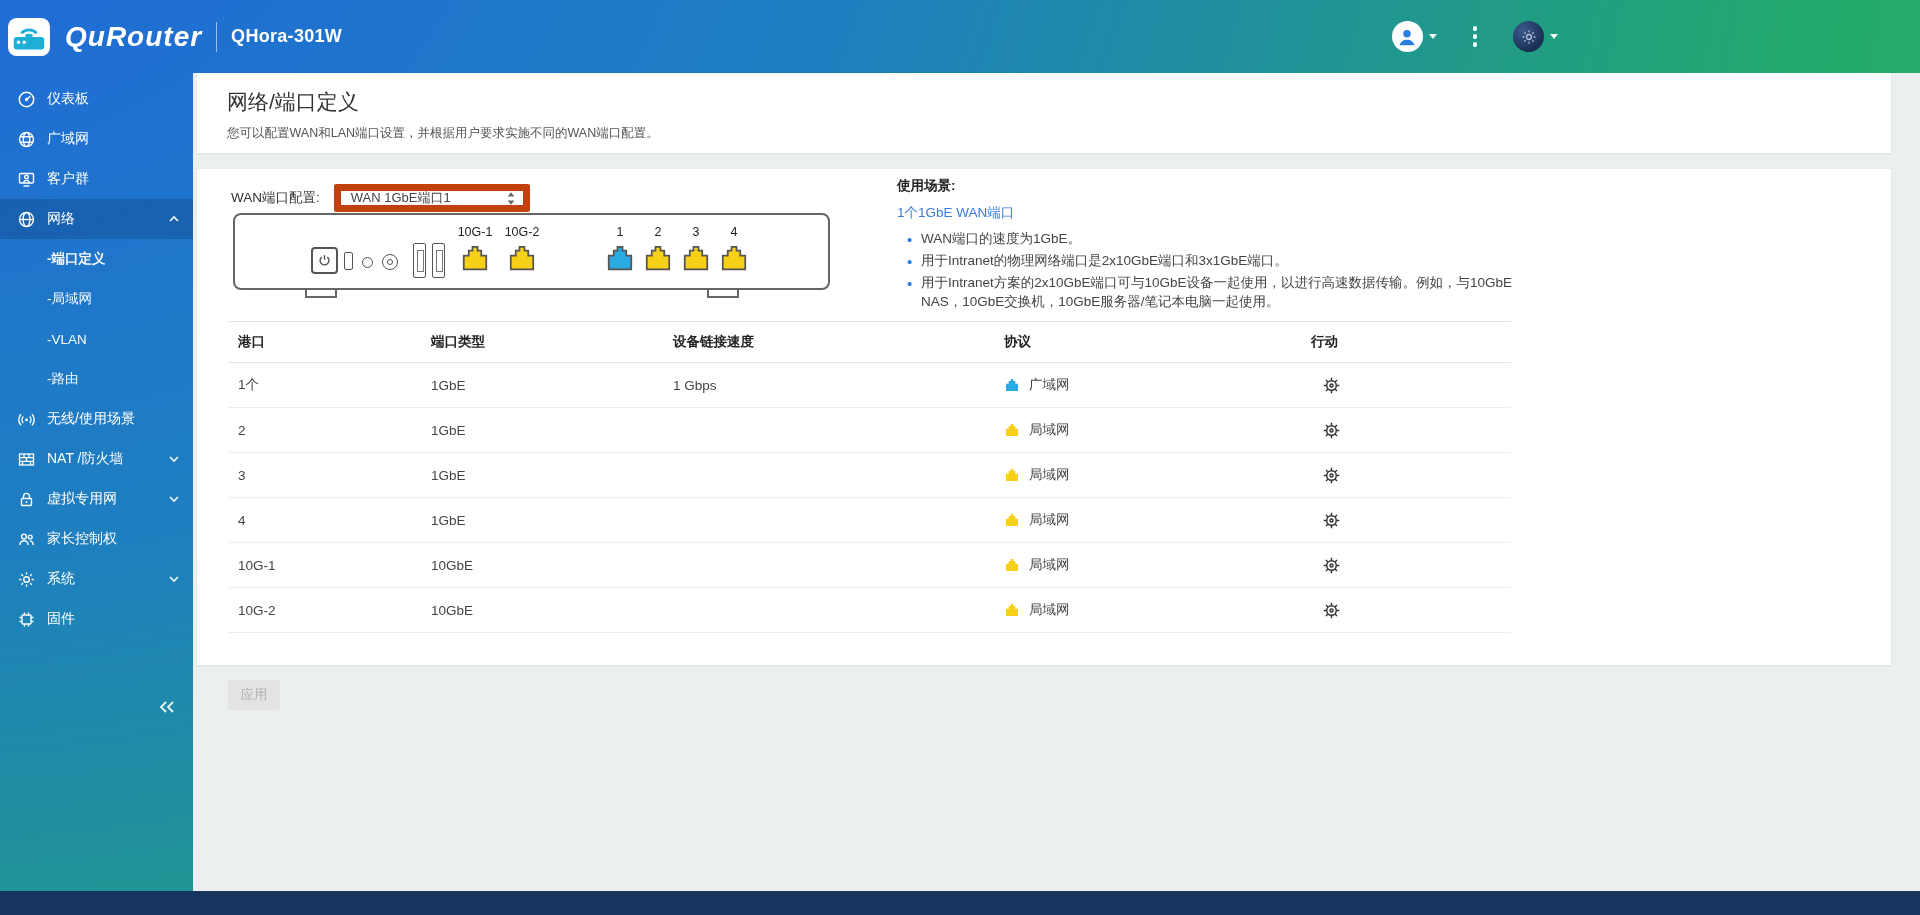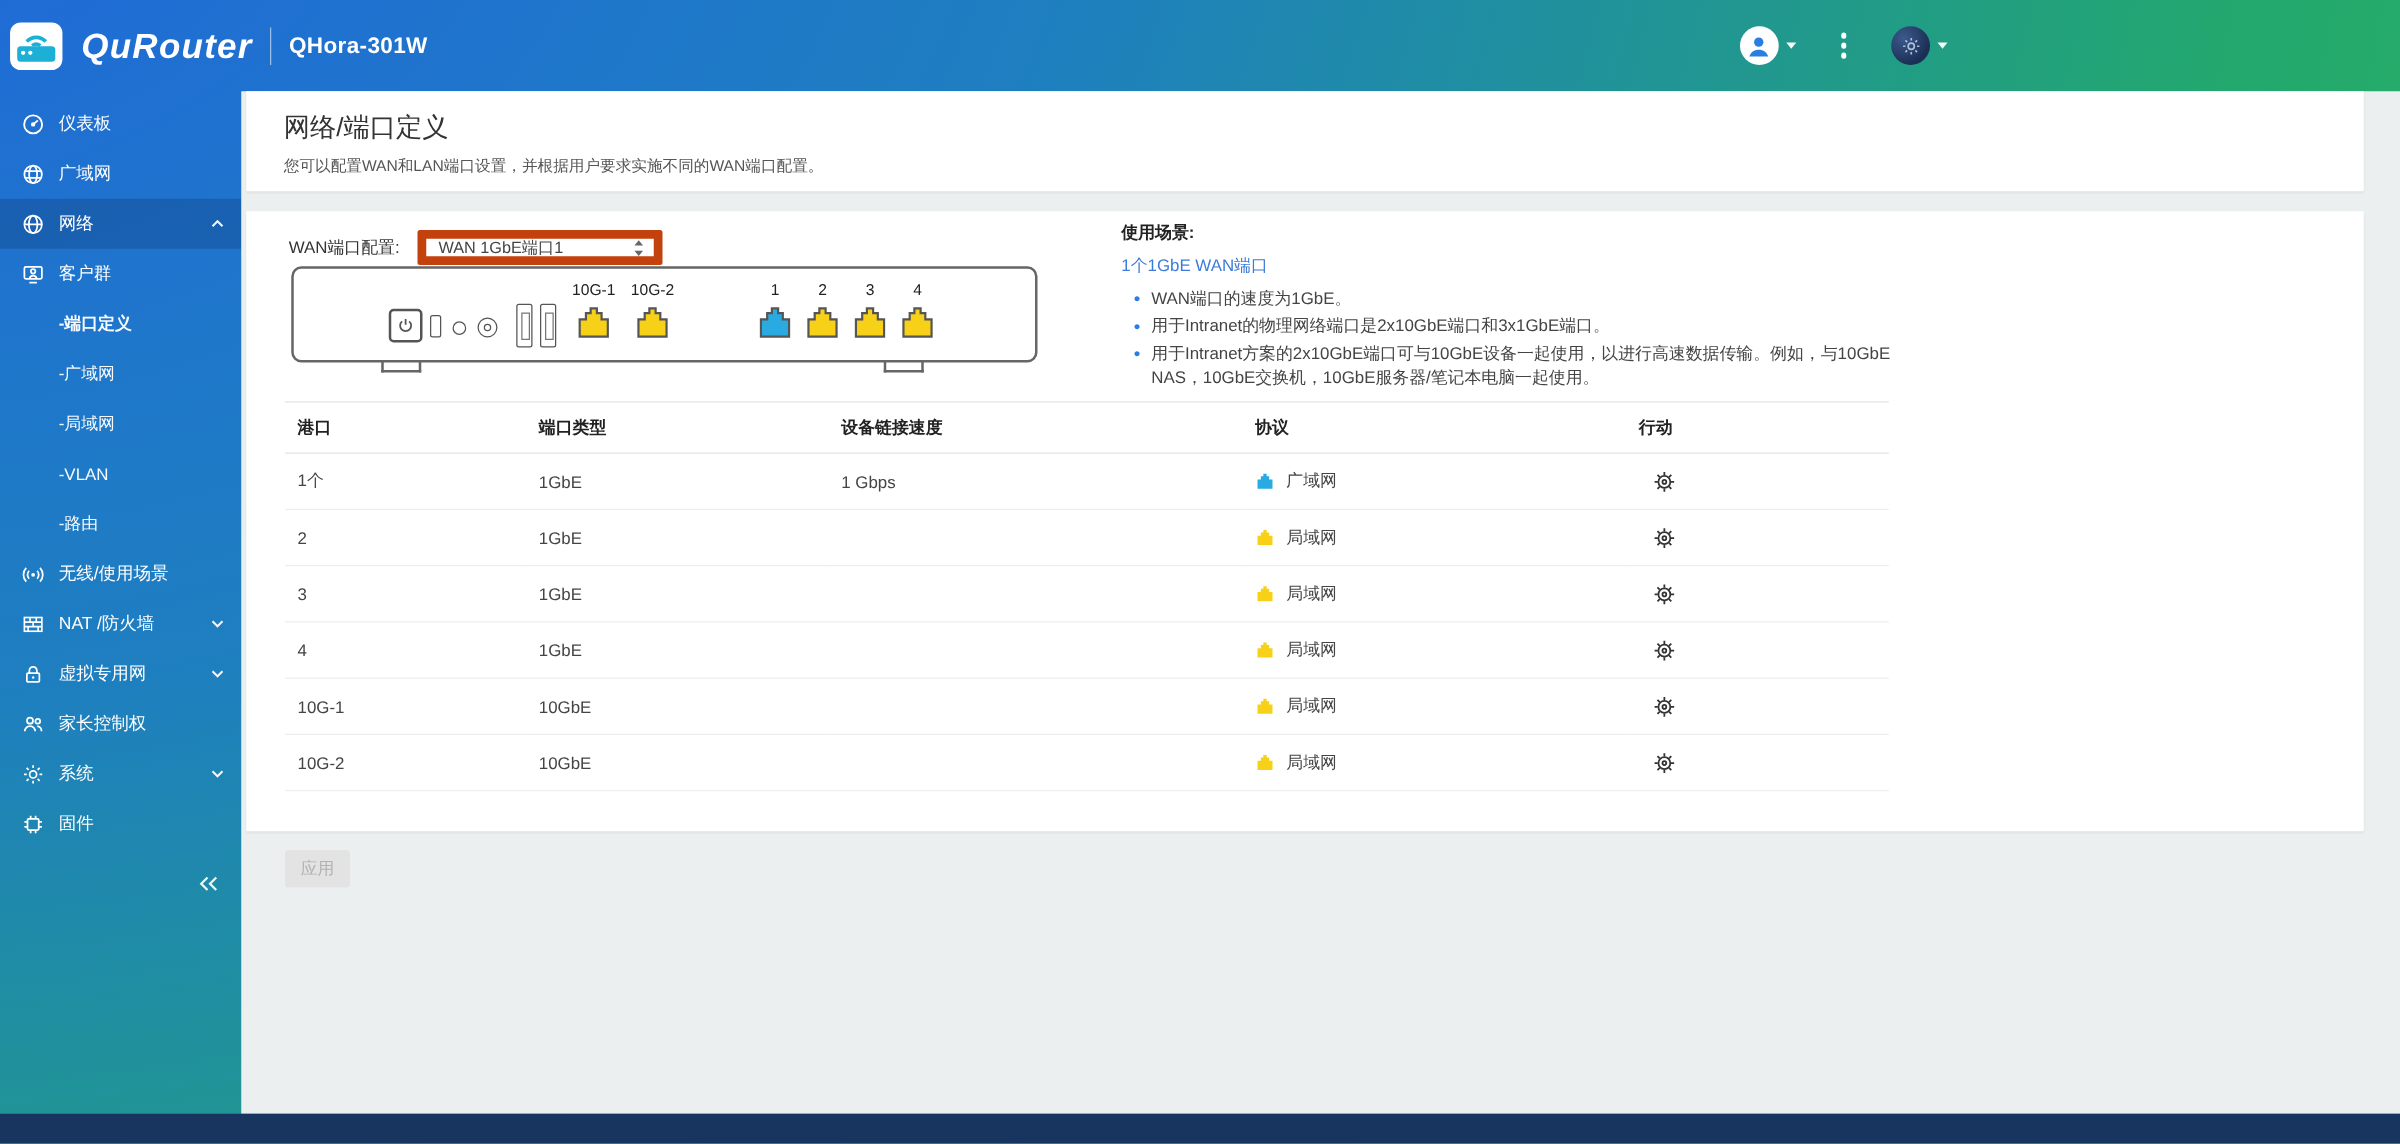--- a/index.html
+++ b/index.html
@@ -170,50 +170,49 @@
       <span class="icon">
         <svg width="19" height="19" viewBox="0 0 19 19" fill="none" stroke="#fff" stroke-width="1.4">
           <circle cx="9.5" cy="9.5" r="7"></circle>
             <ellipse cx="9.5" cy="9.5" rx="3.2" ry="7"></ellipse>
             <path d="M3 6.8h13M3 12.2h13"></path>
         </svg>
       </span>
       <span class="lbl">广域网</span>
     </div>
 
+    <div class="nav-item">
+      <span class="icon">
+        <svg width="19" height="19" viewBox="0 0 19 19" fill="none" stroke="#fff" stroke-width="1.4">
+          <rect x="2.5" y="3.5" width="14" height="9.5" rx="1.2"></rect>
+            <circle cx="9.5" cy="7" r="1.8"></circle>
+            <path d="M6.5 13c.4-1.8 1.6-2.6 3-2.6s2.6.8 3 2.6"></path>
+            <path d="M6.5 16h6"></path>
+        </svg>
+      </span>
+      <span class="lbl">客户群</span>
+    </div>
+
     <div class="nav-item active">
       <span class="icon">
         <svg width="19" height="19" viewBox="0 0 19 19" fill="none" stroke="#fff" stroke-width="1.4">
           <circle cx="9.5" cy="9.5" r="7"></circle>
             <ellipse cx="9.5" cy="9.5" rx="3.4" ry="7"></ellipse>
             <path d="M2.5 9.5h14"></path>
         </svg>
       </span>
       <span class="lbl">网络</span>
       <span class="chevron">
         <svg width="12" height="12" viewBox="0 0 12 12" fill="none" stroke="#fff" stroke-width="1.6">
           <polyline points="2,8 6,4 10,8"></polyline>
         </svg>
       </span>
     </div>
 
-    <div class="nav-item">
-      <span class="icon">
-        <svg width="19" height="19" viewBox="0 0 19 19" fill="none" stroke="#fff" stroke-width="1.4">
-          <rect x="2.5" y="3.5" width="14" height="9.5" rx="1.2"></rect>
-            <circle cx="9.5" cy="7" r="1.8"></circle>
-            <path d="M6.5 13c.4-1.8 1.6-2.6 3-2.6s2.6.8 3 2.6"></path>
-            <path d="M6.5 16h6"></path>
-        </svg>
-      </span>
-      <span class="lbl">客户群</span>
-    </div>
-
     <div class="nav-sub selected">-端口定义</div>
-    <div class="nav-sub">-广域网</div>
     <div class="nav-sub">-局域网</div>
     <div class="nav-sub">-VLAN</div>
     <div class="nav-sub">-路由</div>
 
     <div class="nav-item">
       <span class="icon">
         <svg width="19" height="19" viewBox="0 0 19 19" fill="none" stroke="#fff" stroke-width="1.4">
           <circle cx="9.5" cy="9.8" r="1.5" fill="#fff" stroke="none"></circle>
           <path d="M6.3 13a4.6 4.6 0 0 1 0-6.4M12.7 6.6a4.6 4.6 0 0 1 0 6.4"></path>
           <path d="M4 15.3a7.9 7.9 0 0 1 0-11M15 4.3a7.9 7.9 0 0 1 0 11"></path>

